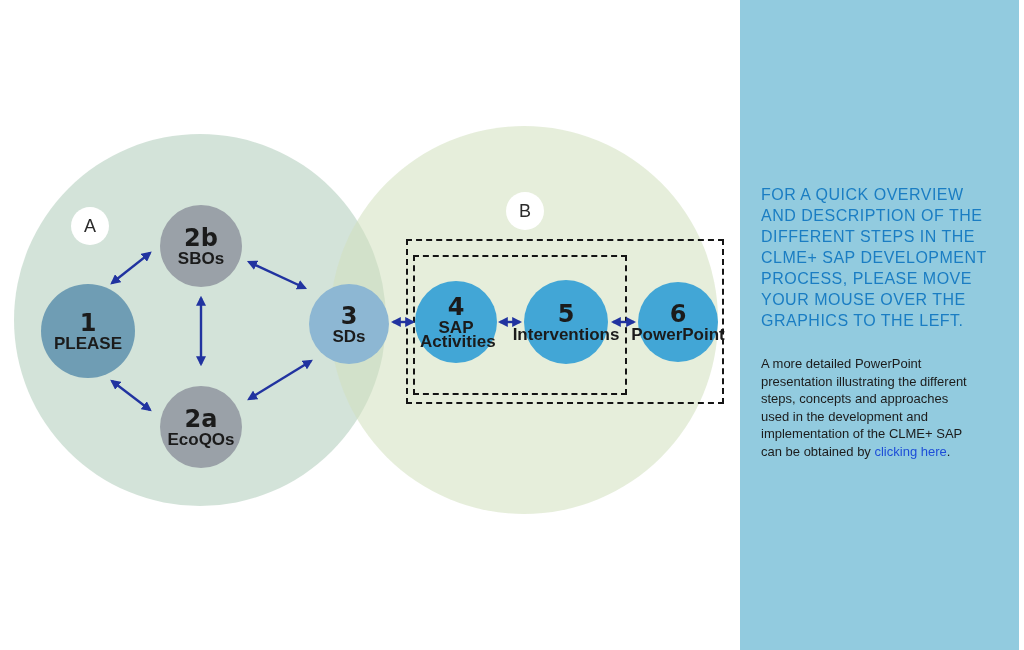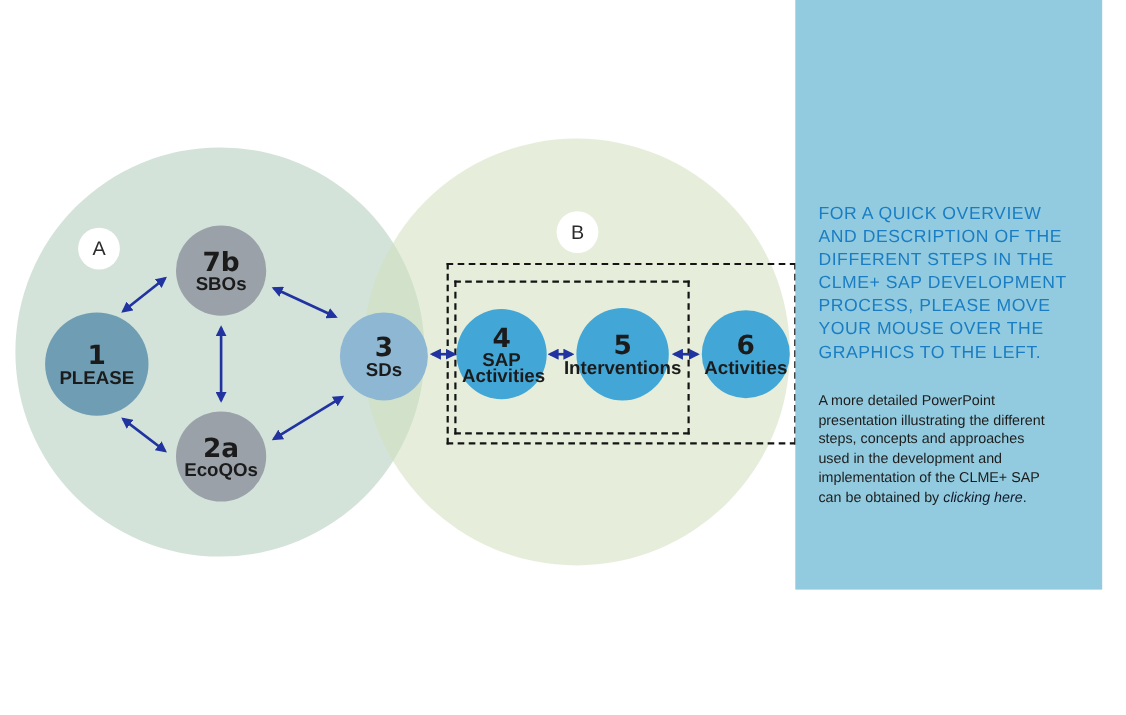--- a/index.html
+++ b/index.html
@@ -68,66 +68,65 @@
     line-height: 25px;
   }
   .node .lbl {
     font-weight: bold;
     font-size: 17px;
     line-height: 14px;
     margin-top: 1px;
   }
   .n1  { left: 41px;  top: 284px; width: 94px; height: 94px; background: #6f9db4; }
   .n2b { left: 160px; top: 205px; width: 82px; height: 82px; background: #9aa1a8; }
-  .n2a { left: 160px; top: 374px; width: 82px; height: 82px; background: #9aa1a8; }
+  .n2a { left: 160px; top: 386px; width: 82px; height: 82px; background: #9aa1a8; }
   .n3  { left: 309px; top: 284px; width: 80px; height: 80px; background: #8db7d3; }
   .n4  { left: 415px; top: 281px; width: 82px; height: 82px; background: #42a6d6; }
   .n5  { left: 524px; top: 280px; width: 84px; height: 84px; background: #42a6d6; }
   .n6  { left: 638px; top: 282px; width: 80px; height: 80px; background: #42a6d6; }
   .n4 .lbl { width: 72px; }
 
   
   .arrows {
     position: absolute;
     left: 0; top: 0;
     pointer-events: none;
   }
   .arrows line {
     stroke: #2133a0;
     stroke-width: 2.4;
   }
 
   
   .sidebar {
     position: absolute;
-    left: 723px; top: 0;
-    width: 279px; height: 536px;
+    left: 740px; top: 0;
+    width: 279px; height: 650px;
     background: #92cbdf;
     box-sizing: border-box;
     padding: 184px 30px 0 21px;
   }
   .sidebar .heading {
     width: 228px;
     color: #1a7dc3;
     font-size: 16px;
     line-height: 21px;
     letter-spacing: 0.5px;
   }
   .sidebar .body-text {
     width: 218px;
     margin-top: 24px;
     color: #1c1c1c;
     font-size: 13px;
     line-height: 17.5px;
   }
   .sidebar .body-text .link {
-    color: #0f172a;
+    color: #1d4ed8;
     cursor: pointer;
     text-decoration: none;
-    font-style: italic;
   }
 </style>
 </head>
 <body>
 
 <div class="stage">
 
   <div class="big-circle big-a"></div>
   <div class="big-circle big-b"></div>
 
@@ -139,42 +138,42 @@
   </div>
 
   <div class="dashed-box dash-outer"></div>
   <div class="dashed-box dash-inner"></div>
 
   <div class="node n1">
     <div class="num">1</div>
     <div class="lbl">PLEASE</div>
   </div>
   <div class="node n2b">
-    <div class="num">7b</div>
+    <div class="num">2b</div>
     <div class="lbl">SBOs</div>
   </div>
   <div class="node n2a">
     <div class="num">2a</div>
     <div class="lbl">EcoQOs</div>
   </div>
   <div class="node n3">
     <div class="num">3</div>
     <div class="lbl">SDs</div>
   </div>
   <div class="node n4">
     <div class="num">4</div>
     <div class="lbl">SAP Activities</div>
   </div>
   <div class="node n5">
     <div class="num">5</div>
     <div class="lbl">Interventions</div>
   </div>
   <div class="node n6">
     <div class="num">6</div>
-    <div class="lbl">Activities</div>
+    <div class="lbl">PowerPoint</div>
   </div>
 
   <svg class="arrows" width="745" height="650" viewBox="0 0 745 650">
     <defs>
       <marker id="ah" viewBox="0 0 9 9" refX="7" refY="4.5" markerWidth="4.2" markerHeight="4.2" orient="auto-start-reverse">
         <path d="M0,0 L9,4.5 L0,9 z" fill="#2133a0"></path>
       </marker>
     </defs>
     <line x1="112" y1="283" x2="150" y2="253" marker-start="url(#ah)" marker-end="url(#ah)"></line>
     <line x1="112" y1="381" x2="150" y2="410" marker-start="url(#ah)" marker-end="url(#ah)"></line>

